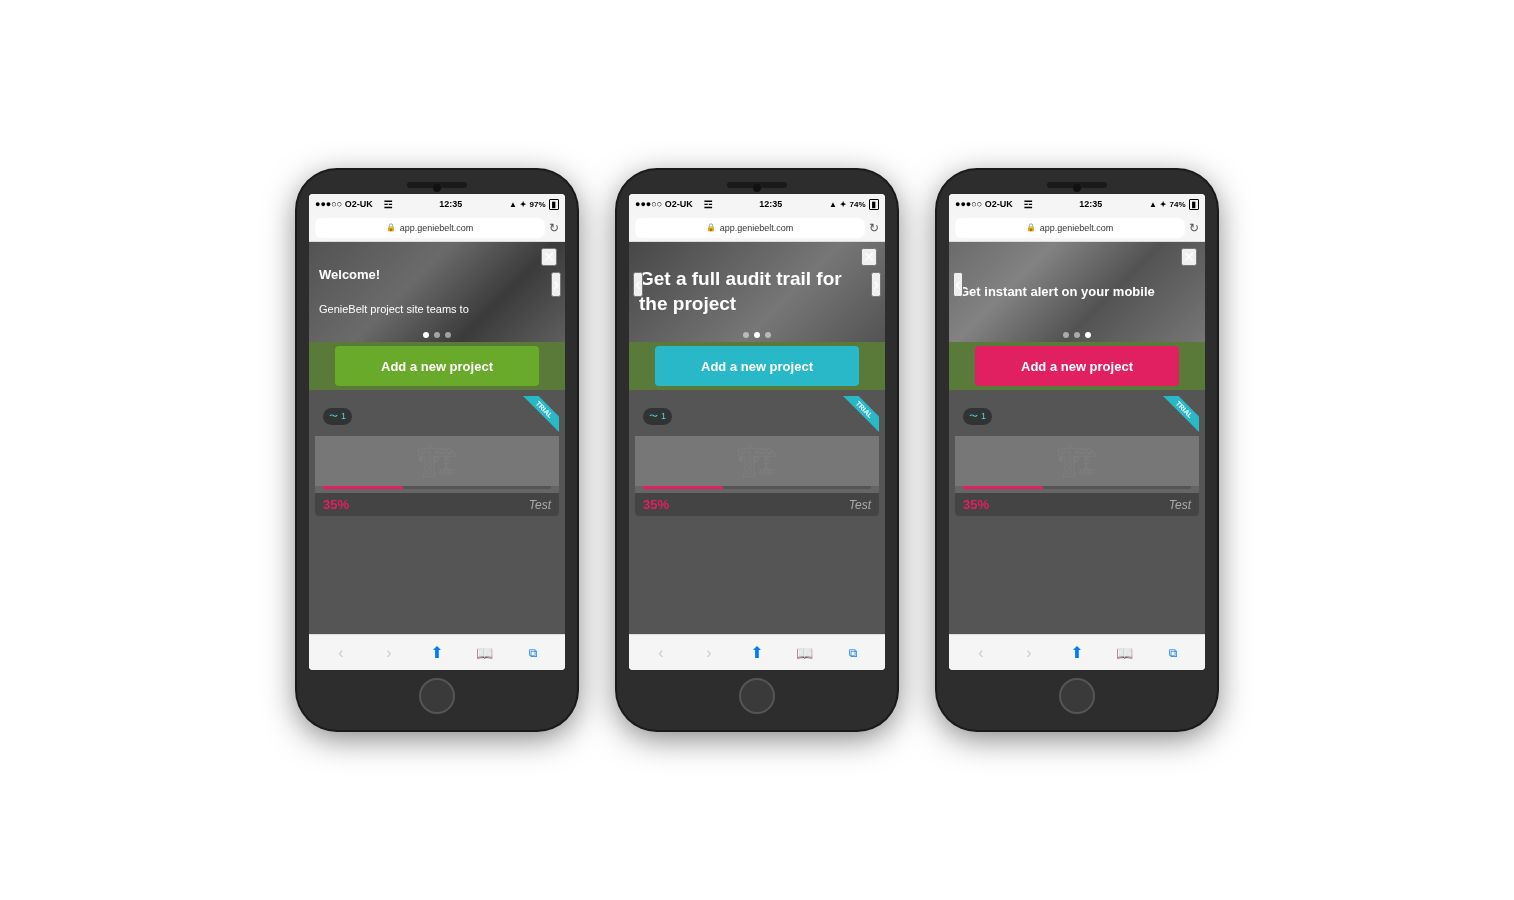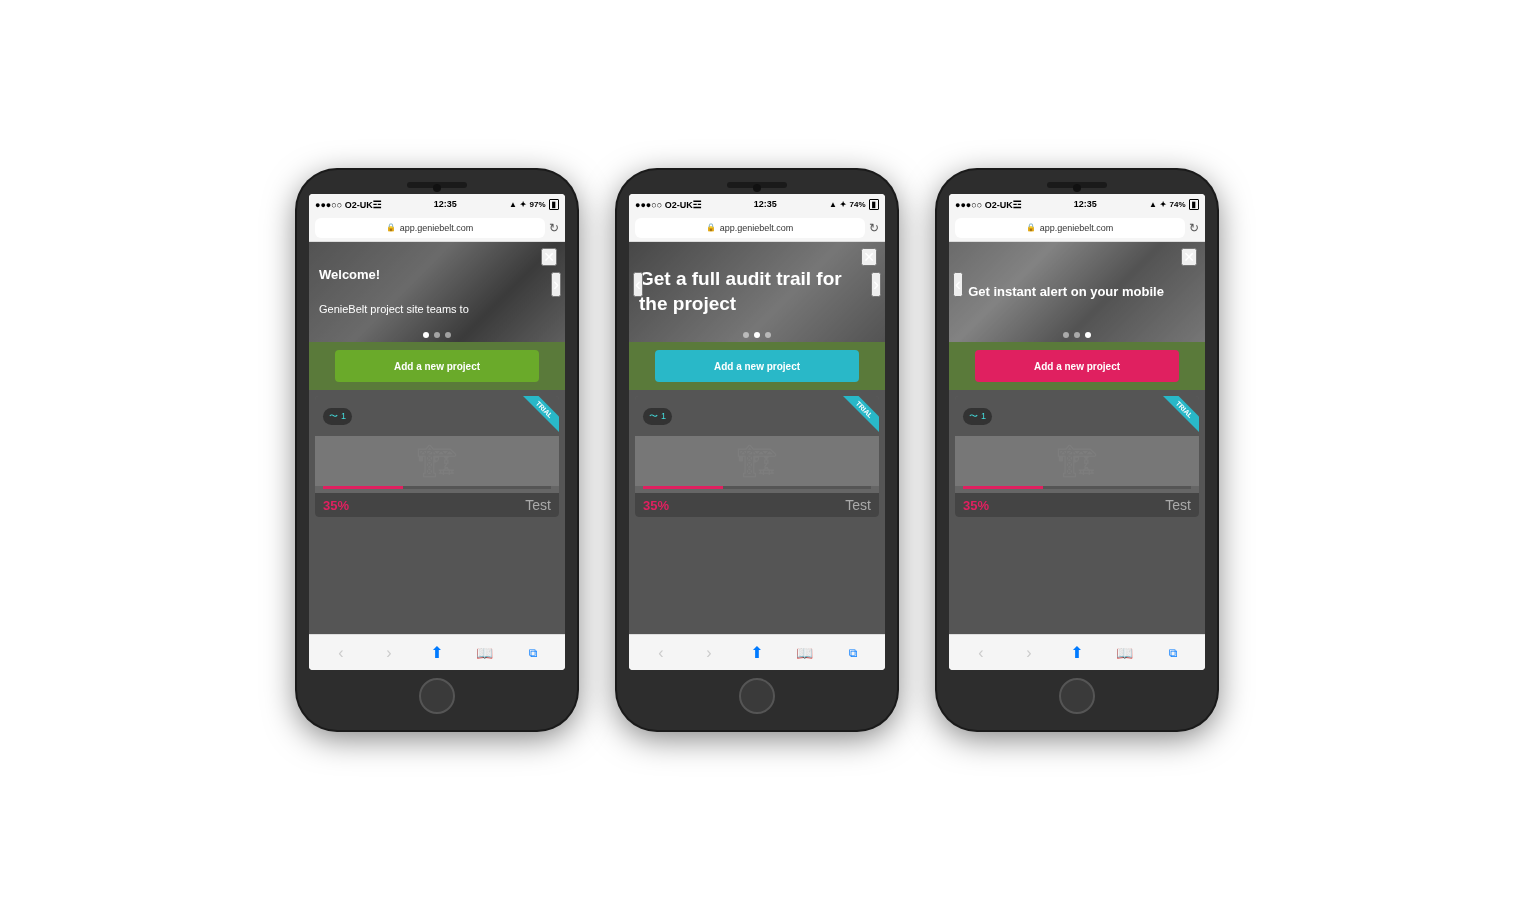--- a/index.html
+++ b/index.html
@@ -64,21 +64,21 @@
       height: 20px;
       display: flex;
       align-items: center;
       justify-content: space-between;
       padding: 0 6px;
       font-size: 9px;
       font-weight: 600;
       color: #000;
       flex-shrink: 0;
     }
-    .status-left { display: flex; align-items: flex-end; gap: 0; }
+    .status-left { display: flex; align-items: center; gap: 11px; }
     .status-right { display: flex; align-items: center; gap: 3px; font-size: 8px; }
 
     
     .address-bar {
       background: #f5f5f5;
       height: 28px;
       display: flex;
       align-items: center;
       justify-content: center;
       padding: 0 6px;
@@ -201,26 +201,26 @@
       position: absolute;
       bottom: 0;
       left: 0; right: 0;
       height: 48px;
       display: flex;
       align-items: center;
       justify-content: center;
     }
     .promo-cta {
       width: 80%;
-      height: 32px;
+      height: 40px;
       border-radius: 4px;
       display: flex;
       align-items: center;
       justify-content: center;
-      font-size: 10px;
+      font-size: 13px;
       font-weight: 600;
       color: #fff;
       position: relative;
       z-index: 5;
       text-align: center;
     }
 
     
     .promo-green {
       position: absolute;
@@ -307,21 +307,22 @@
       align-items: center;
       justify-content: space-between;
     }
     .project-percent {
       color: #e02060;
       font-size: 13px;
       font-weight: 700;
     }
     .project-name {
       color: #aaa;
-      font-size: 14px;
+      font-size: 12px;
+      font-style: italic;
     }
     .progress-bar-container {
       height: 3px;
       background: #555;
       margin: 0 8px 4px;
     }
     .progress-bar-fill {
       height: 100%;
       background: #e02060;
       width: 35%;
@@ -566,21 +567,21 @@
         <span>app.geniebelt.com</span>
       </div>
       <span class="address-refresh">↻</span>
     </div>
     <div class="app-content">
       <div class="promo-banner">
         <div class="photo-bg"></div>
         <div class="photo-overlay"></div>
         <button class="close-btn">✕</button>
         <div class="promo-text">
-          <div class="promo-subtitle" style="font-size:13px;font-weight:600;text-align:center;">Get instant alert on your mobile</div>
+          <div class="promo-subtitle" style="font-size:13px;font-weight:600;">Get instant alert on your mobile</div>
         </div>
         <button class="prev-btn">‹</button>
         <div class="dots-row">
           <div class="dot"></div>
           <div class="dot"></div>
           <div class="dot active"></div>
         </div>
         <div class="promo-green"></div>
         <div class="promo-button-row">
           <div class="promo-cta" style="background:#e02060;">Add a new project</div>

